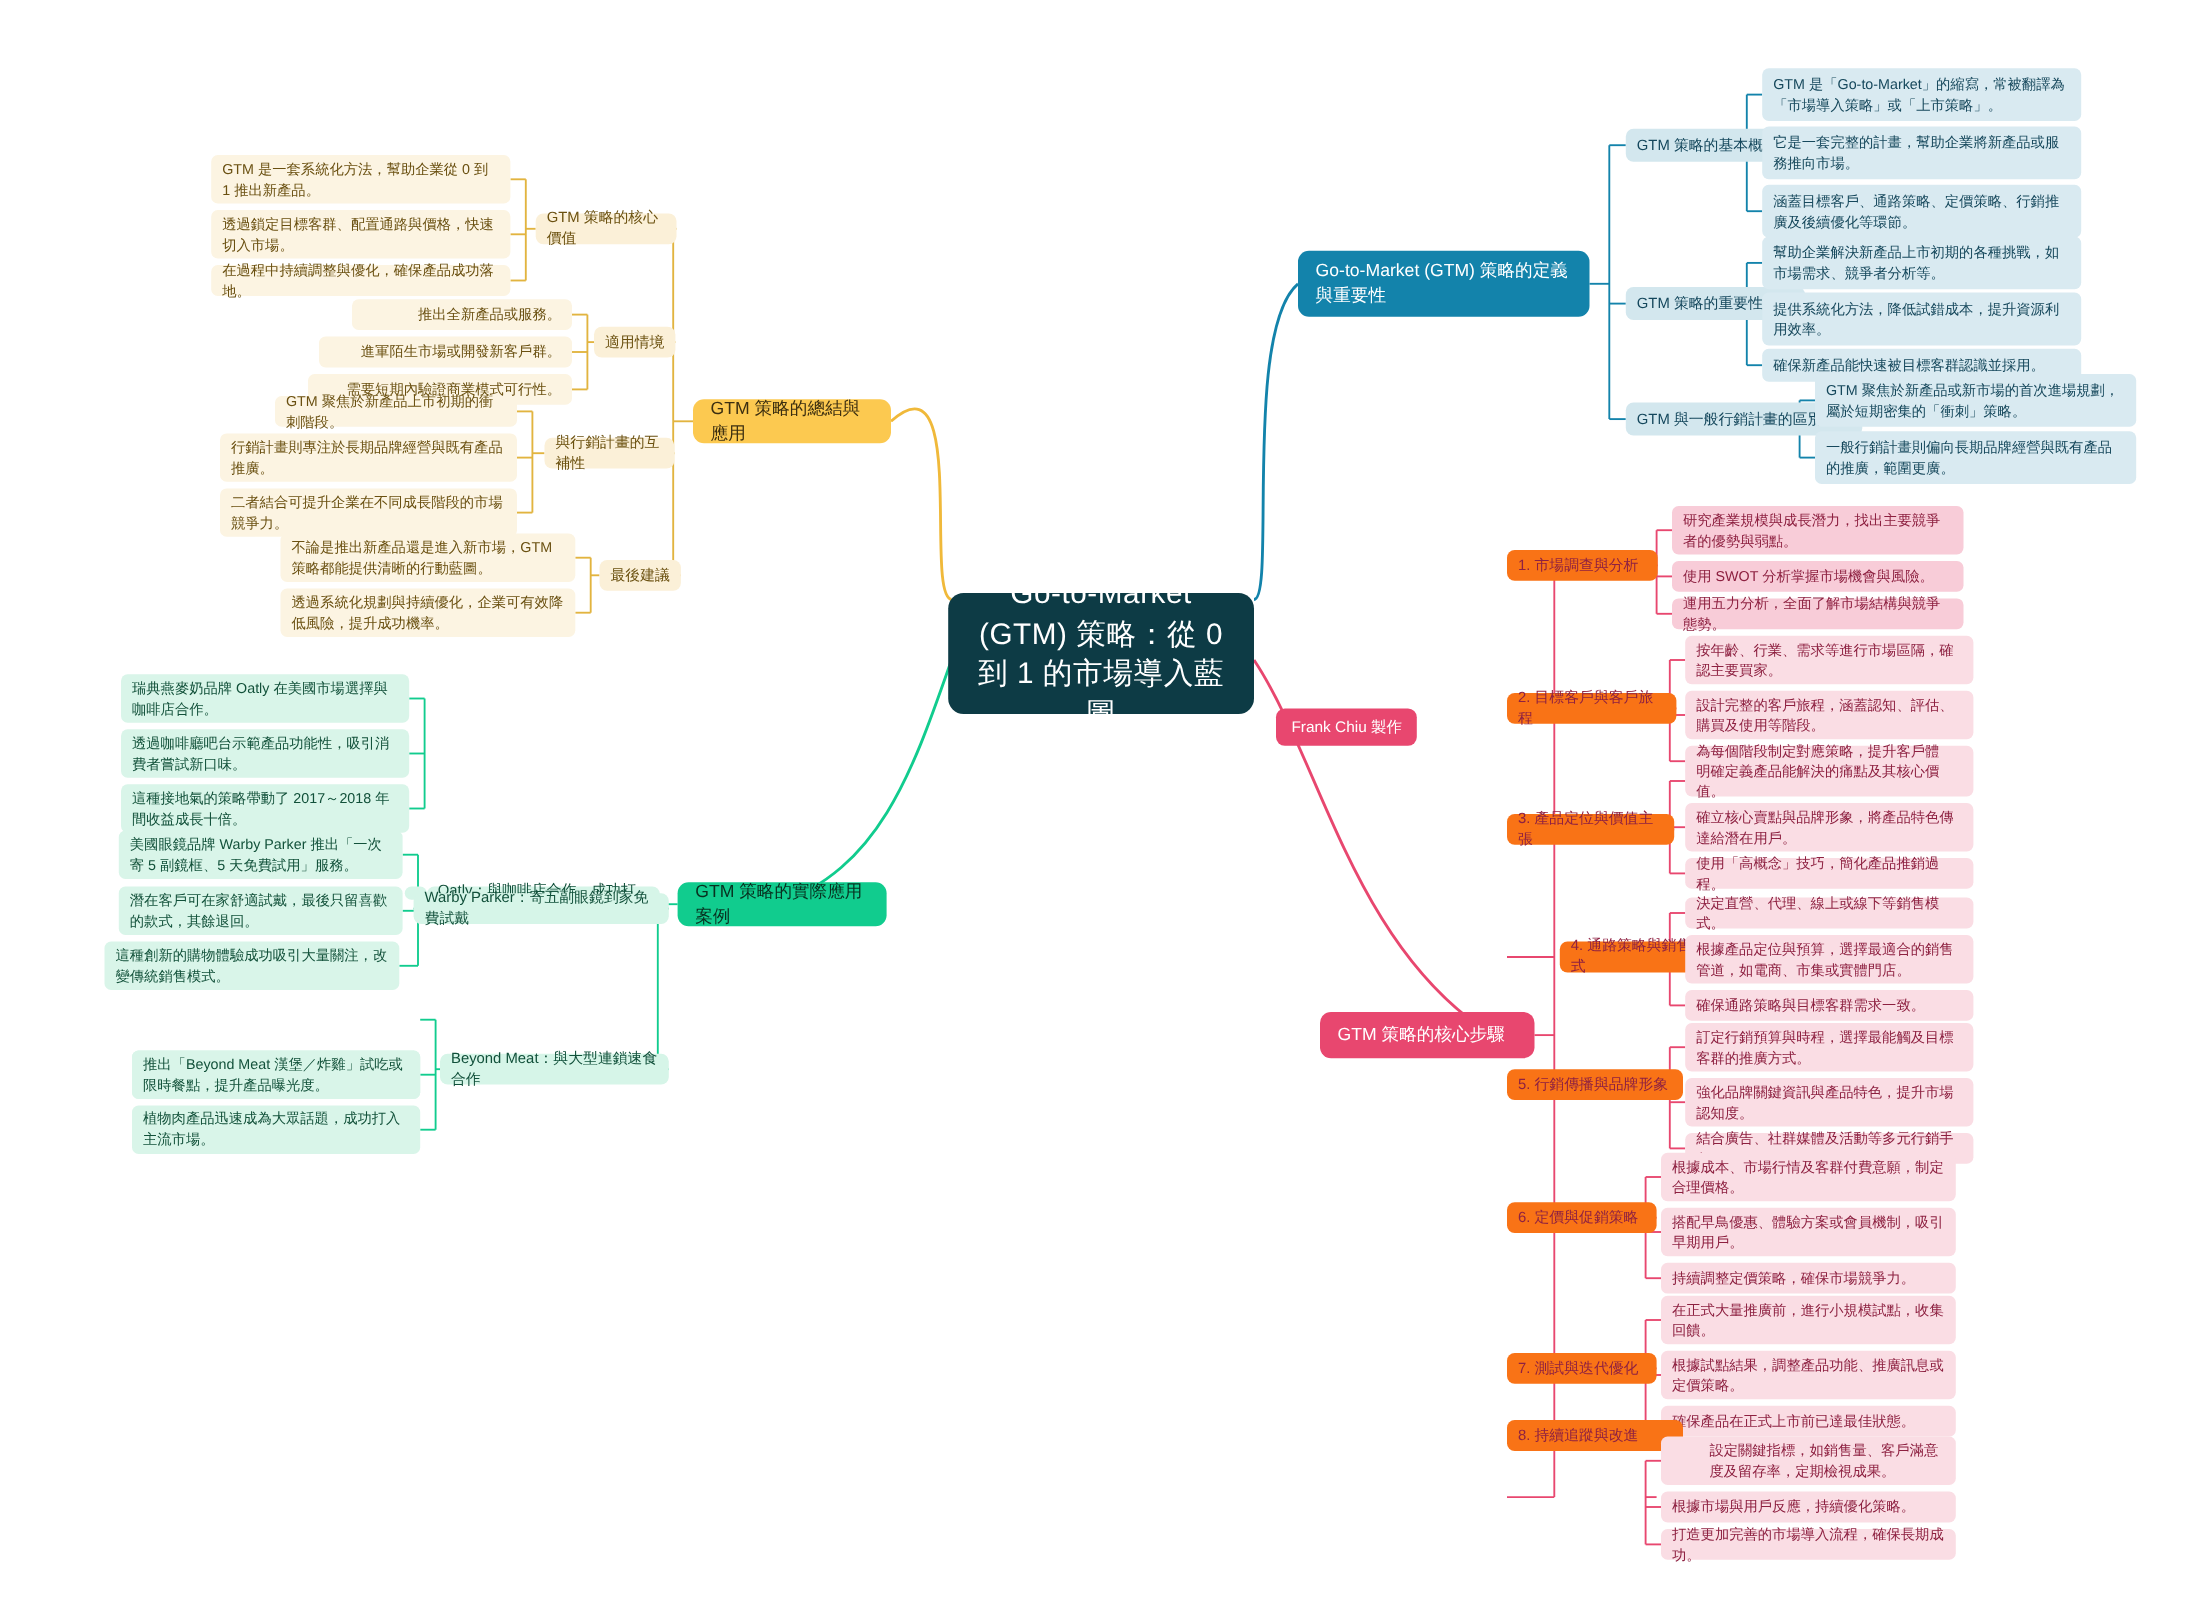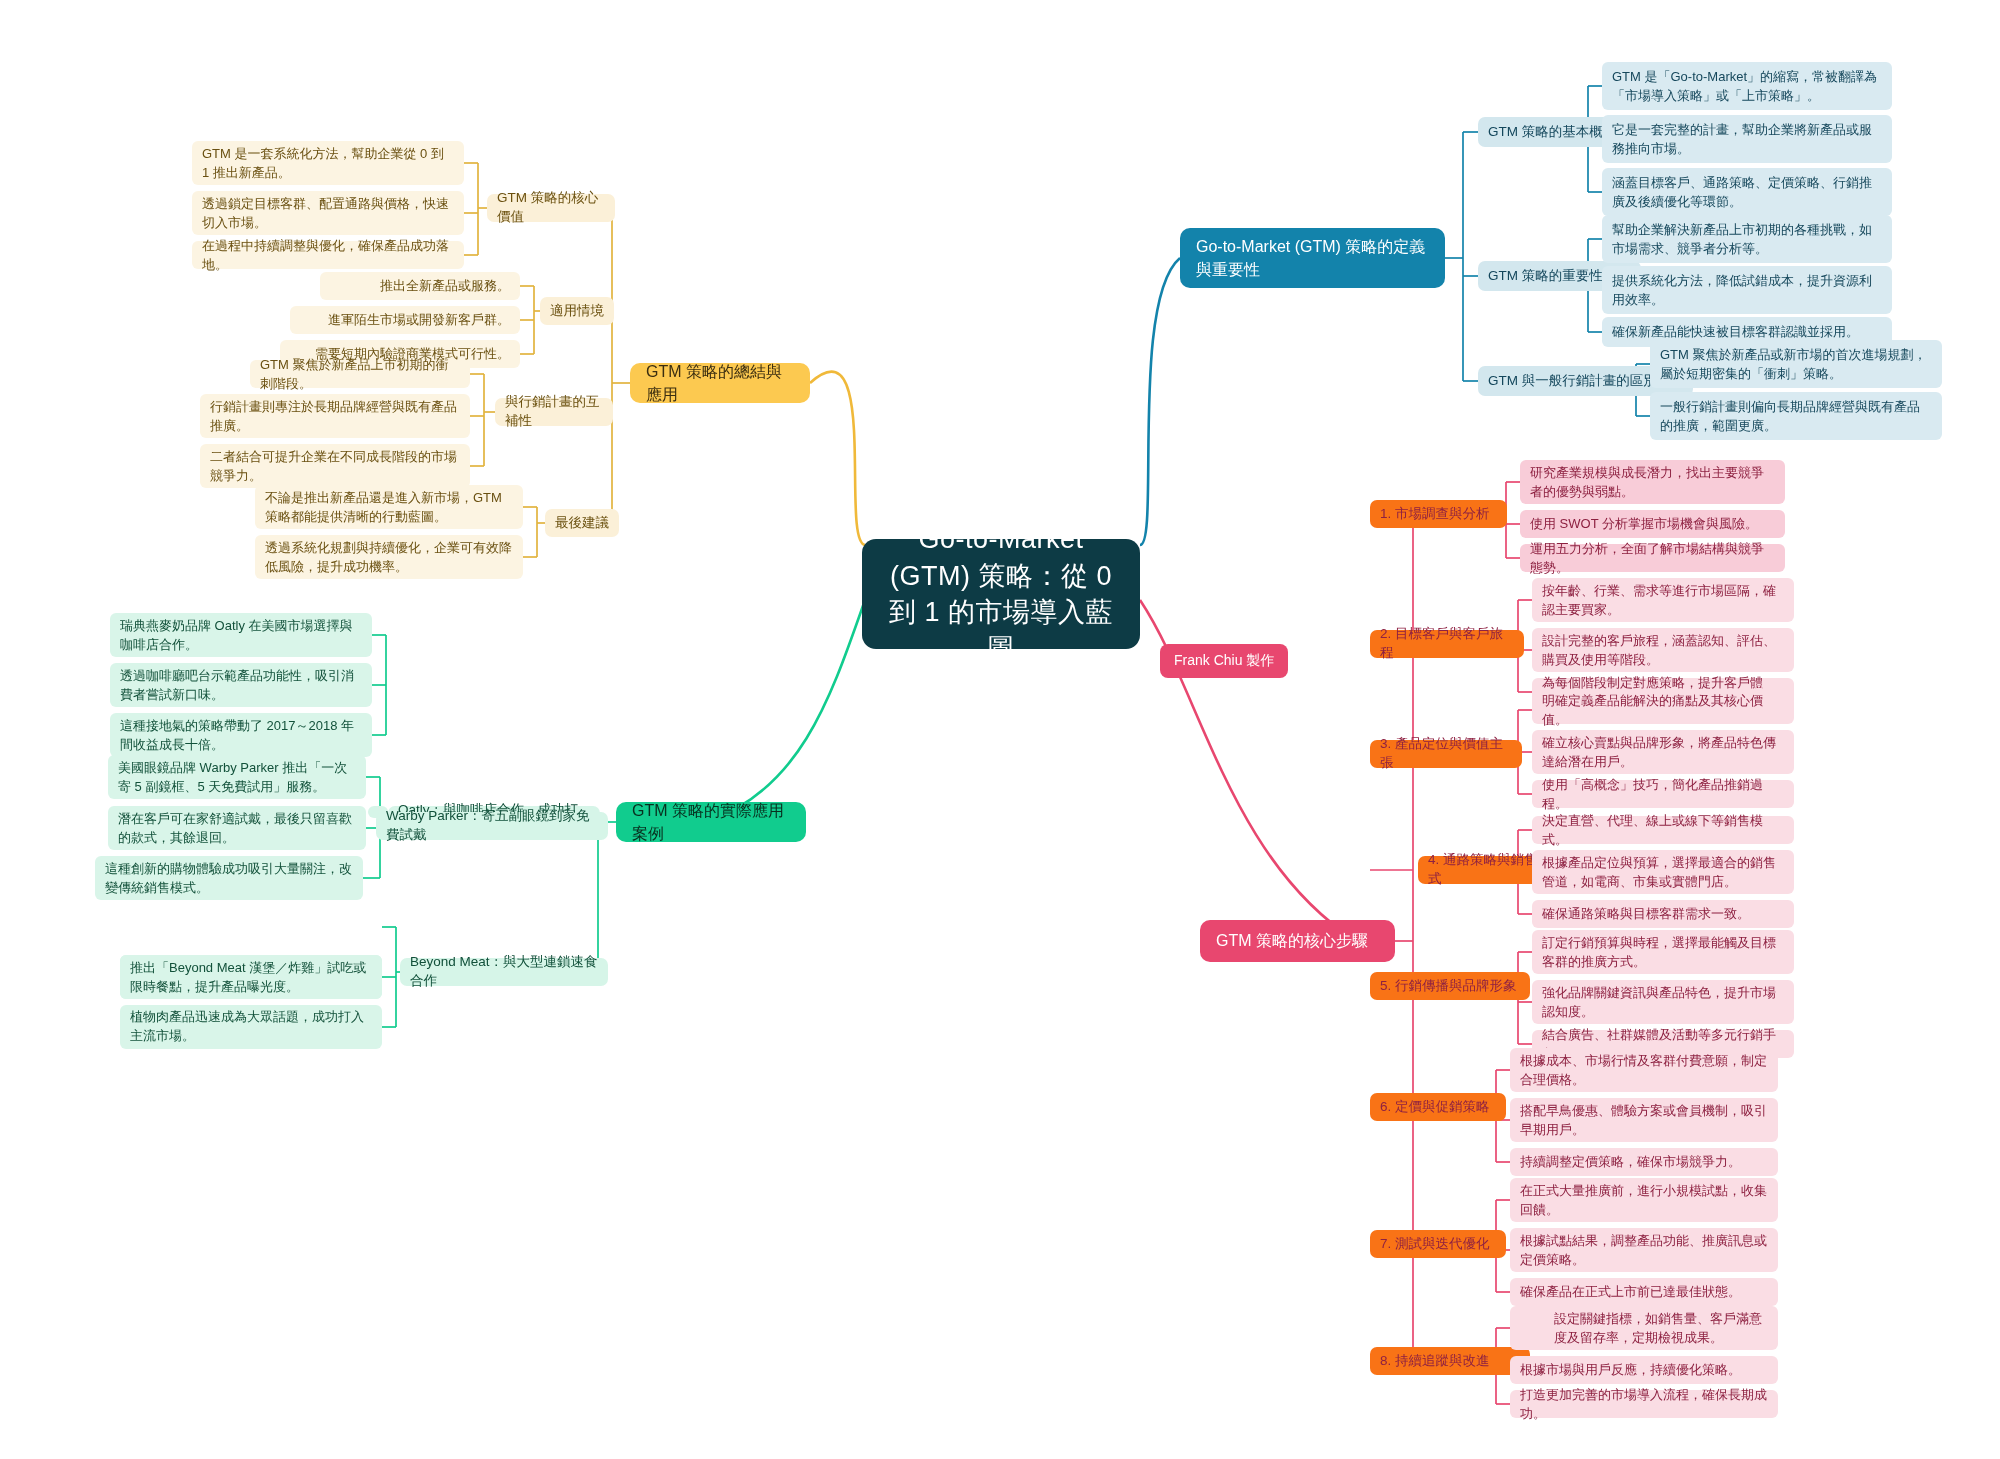--- a/index.html
+++ b/index.html
@@ -239,21 +239,21 @@
   <div class="node b2 pink" style="left:1370px;top:1093px;width:136px;height:28px;">6. 定價與促銷策略</div>
   <div class="node b3 pink t-left" style="left:1510px;top:1048px;width:268px;height:44px;">根據成本、市場行情及客群付費意願，制定合理價格。</div>
   <div class="node b3 pink t-left" style="left:1510px;top:1098px;width:268px;height:44px;">搭配早鳥優惠、體驗方案或會員機制，吸引早期用戶。</div>
   <div class="node b3 pink t-left" style="left:1510px;top:1148px;width:268px;height:28px;">持續調整定價策略，確保市場競爭力。</div>
 
   <div class="node b2 pink" style="left:1370px;top:1230px;width:136px;height:28px;">7. 測試與迭代優化</div>
   <div class="node b3 pink t-left" style="left:1510px;top:1178px;width:268px;height:44px;">在正式大量推廣前，進行小規模試點，收集回饋。</div>
   <div class="node b3 pink t-left" style="left:1510px;top:1228px;width:268px;height:44px;">根據試點結果，調整產品功能、推廣訊息或定價策略。</div>
   <div class="node b3 pink t-left" style="left:1510px;top:1278px;width:268px;height:28px;">確保產品在正式上市前已達最佳狀態。</div>
 
-  <div class="node b2 pink" style="left:1370px;top:1347px;width:160px;height:28px;">8. 持續追蹤與改進</div>
+  <div class="node b2 pink" style="left:1370px;top:1291px;width:160px;height:28px;">8. 持續追蹤與改進</div>
   <div class="node b3 pink t-left" style="left:1510px;top:1306px;width:268px;height:44px;padding-left:44px;">設定關鍵指標，如銷售量、客戶滿意度及留存率，定期檢視成果。</div>
   <div class="node b3 pink t-left" style="left:1510px;top:1356px;width:268px;height:28px;">根據市場與用戶反應，持續優化策略。</div>
   <div class="node b3 pink t-left" style="left:1510px;top:1390px;width:268px;height:28px;">打造更加完善的市場導入流程，確保長期成功。</div>
 
   <div class="node b1 yellow" style="left:630px;top:363px;width:180px;height:40px;">GTM 策略的總結與應用</div>
 
   <div class="node b2 yellow" style="left:487px;top:194px;width:128px;height:28px;">GTM 策略的核心價值</div>
   <div class="node b3 yellow t-left" style="left:192px;top:141px;width:272px;height:44px;">GTM 是一套系統化方法，幫助企業從 0 到 1 推出新產品。</div>
   <div class="node b3 yellow t-left" style="left:192px;top:191px;width:272px;height:44px;">透過鎖定目標客群、配置通路與價格，快速切入市場。</div>
   <div class="node b3 yellow t-left" style="left:192px;top:241px;width:272px;height:28px;">在過程中持續調整與優化，確保產品成功落地。</div>

